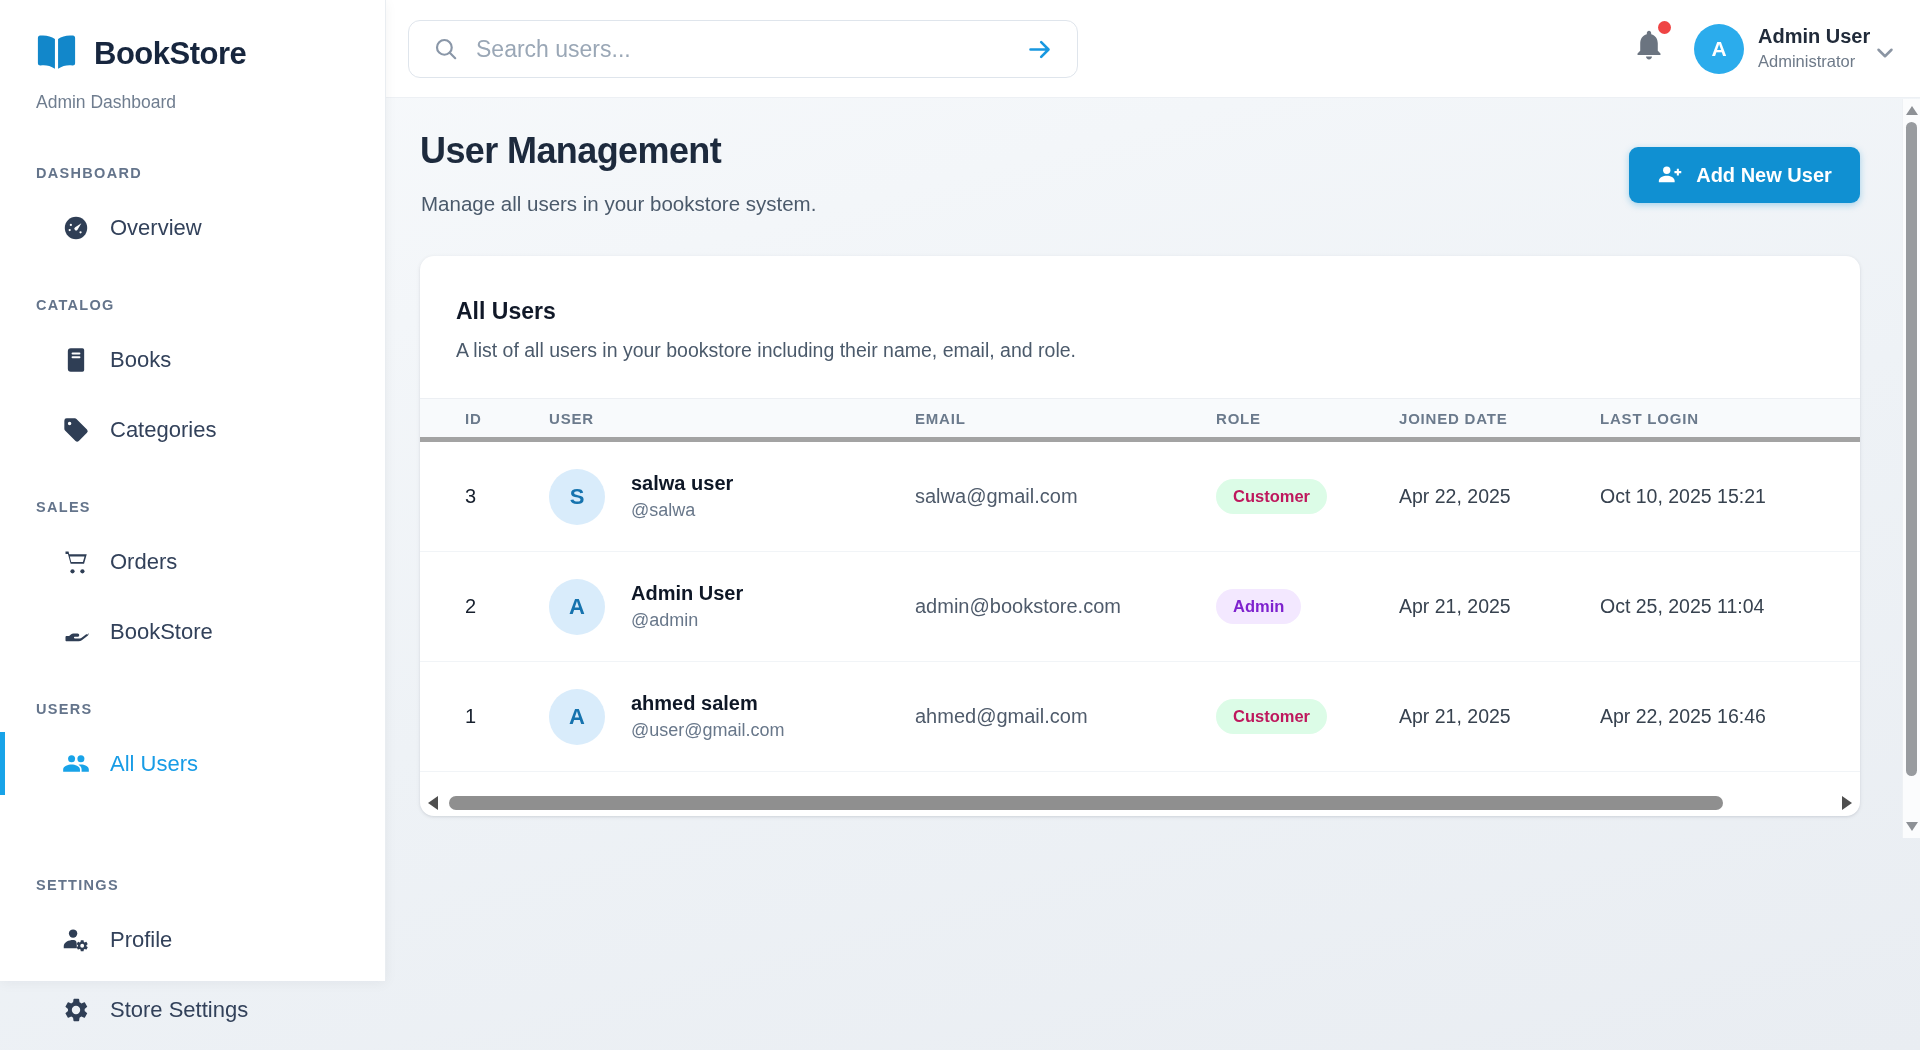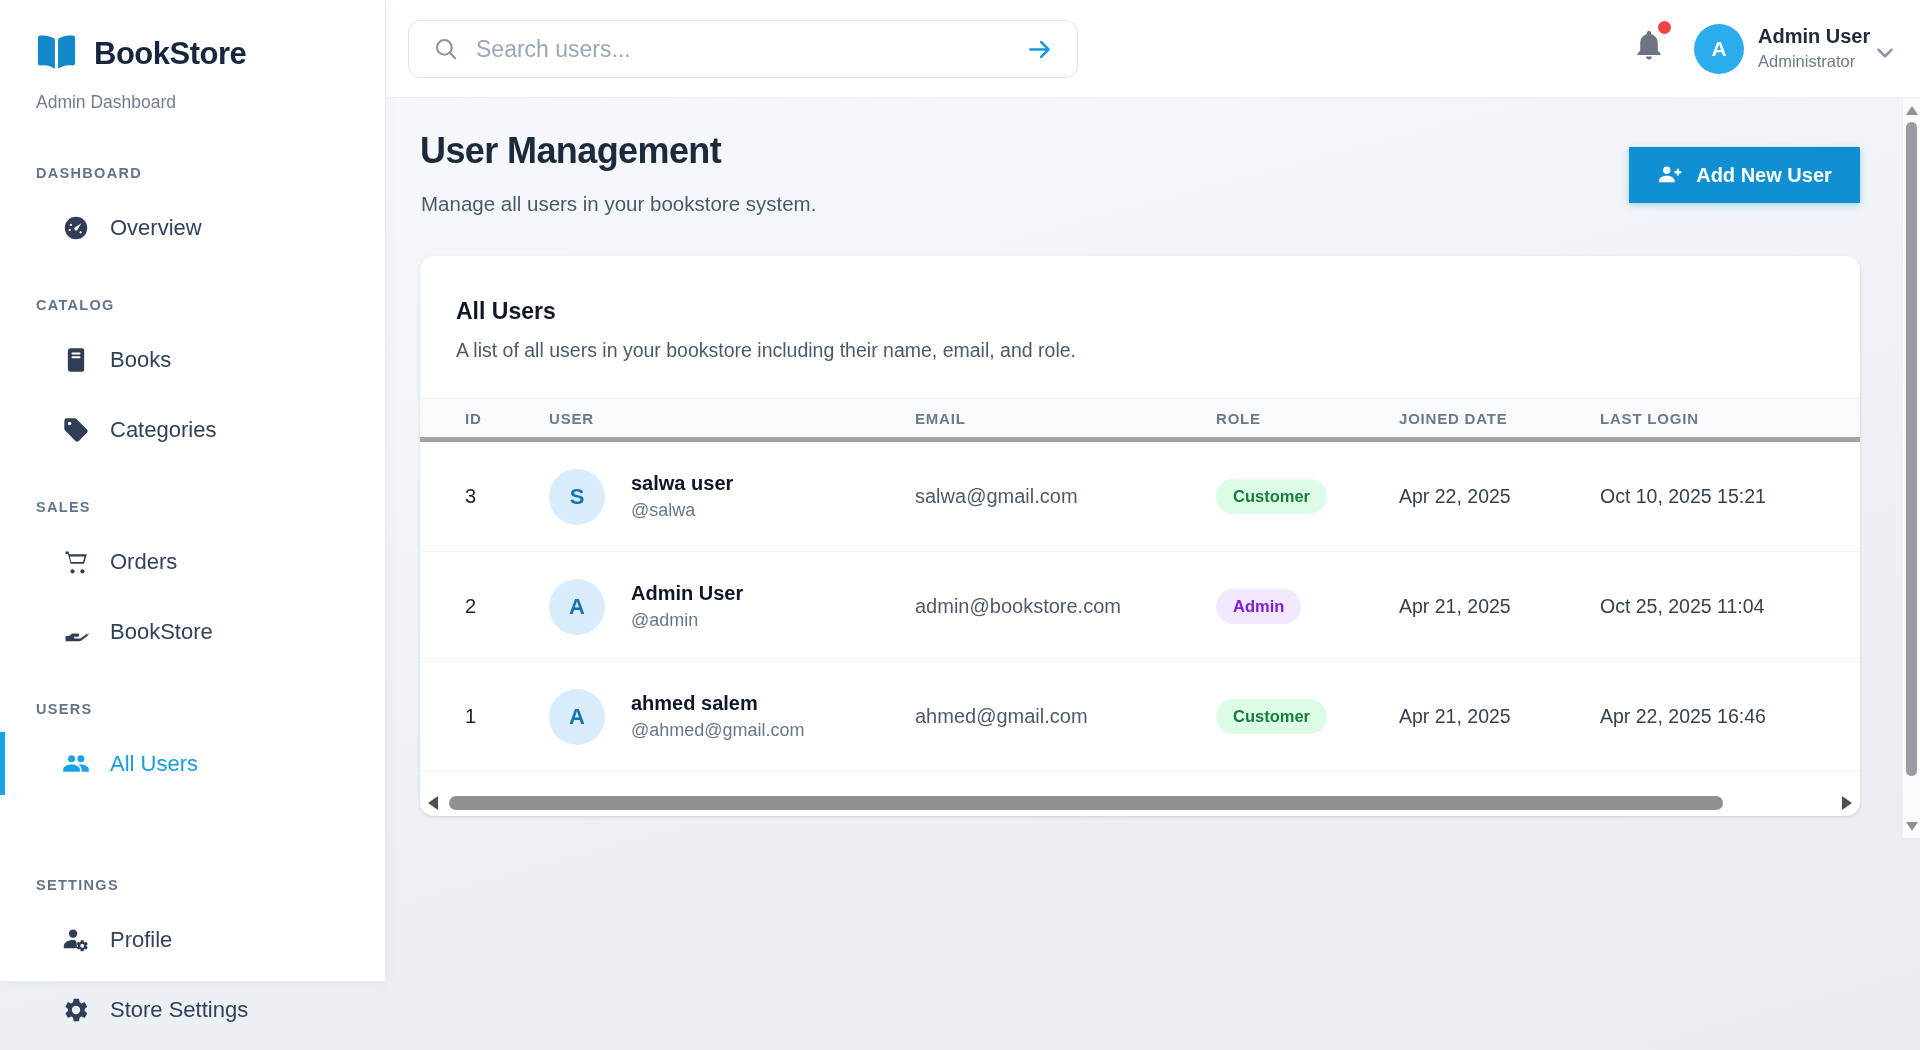--- a/index.html
+++ b/index.html
@@ -42,39 +42,39 @@
   .nav-item .nicon { width:28px; height:28px; color:#2f3e55; flex:0 0 auto; }
   .nav-item.active { color:#189ce6; }
   .nav-item.active .nicon { color:#18a3e8; }
   .nav-item.active::before { content:''; position:absolute; left:-62px; top:-9px; width:5px; height:63px; background:#18a3e8; }
   .settings-group { position:absolute; left:0; top:841px; width:386px; }
   .settings-group .section-label { margin-top:36px; }
 
   
   .page-title { position:absolute; left:420px; top:130px; font-size:36px; font-weight:800; color:#1d2a3d; letter-spacing:-0.6px; z-index:1; }
   .page-sub { position:absolute; left:421px; top:192px; font-size:20.5px; color:#4b5a6b; z-index:1; }
-  .add-btn { position:absolute; left:1629px; top:147px; width:231px; height:56px; background:#1090d2; border:none; border-radius:1px; color:#fff; font-size:20px; font-weight:700; font-family:inherit; display:flex; align-items:center; justify-content:center; gap:13px; cursor:pointer; box-shadow:0 2px 7px rgba(16,144,210,.35); z-index:1; }
+  .add-btn { position:absolute; left:1629px; top:147px; width:231px; height:56px; background:#1090d2; border:none; border-radius:9px; color:#fff; font-size:20px; font-weight:700; font-family:inherit; display:flex; align-items:center; justify-content:center; gap:13px; cursor:pointer; box-shadow:0 2px 7px rgba(16,144,210,.35); z-index:1; }
 
   
   .card { position:absolute; left:420px; top:256px; width:1440px; height:560px; background:#fff; border-radius:14px; box-shadow:0 1px 4px rgba(15,23,42,.09), 0 1px 2px rgba(15,23,42,.05); z-index:1; }
   .card-title { margin:42px 0 0 36px; font-size:23px; font-weight:700; color:#101828; }
   .card-desc { margin:14px 0 0 36px; font-size:19.5px; color:#4b5a6b; }
   .thead { margin-top:36px; height:44px; background:#f8fafc; border-top:1px solid #eceff3; border-bottom:5px solid #a3a3a3;
     display:grid; grid-template-columns:84px 366px 301px 183px 201px 1fr; align-items:center; padding-left:45px;
     font-size:15px; font-weight:700; color:#6b7a8c; letter-spacing:.8px; }
   .trow { height:110px; display:grid; grid-template-columns:84px 366px 301px 183px 201px 1fr; align-items:center; padding-left:45px; border-bottom:1px solid #f1f4f7; }
   .trow:last-of-type { border-bottom:none; }
   .cell-id { font-size:20px; color:#17202e; }
   .cell-user { display:flex; align-items:center; gap:26px; }
   .row-avatar { width:56px; height:56px; border-radius:50%; background:#d9ecfb; color:#1673ae; font-size:22px; font-weight:600; display:flex; align-items:center; justify-content:center; flex:0 0 auto; }
   .u-name { font-size:20px; font-weight:700; color:#0e1726; }
   .u-handle { font-size:18px; color:#68778a; margin-top:5px; }
   .cell-email { font-size:20px; color:#4f5b6b; }
   .badge { display:inline-block; padding:8px 17px; border-radius:999px; font-size:16.5px; font-weight:700; }
-  .badge-customer { background:#dcfce7; color:#15803d; }
+  .badge-customer { background:#dcfce7; color:#be185d; }
   .badge-admin { background:#f3e8ff; color:#7e22ce; }
   .cell-date { font-size:19.5px; color:#37424f; }
 
   
   .hscroll { position:absolute; left:8px; right:8px; bottom:5px; height:16px; }
   .hs-arrow-left { position:absolute; left:0; top:1px; width:0; height:0; border-top:7px solid transparent; border-bottom:7px solid transparent; border-right:10px solid #4f4f4f; cursor:pointer; }
   .hs-thumb { position:absolute; left:21px; top:1px; width:1274px; height:14px; background:#8f8f8f; border-radius:8px; cursor:grab; }
   .hs-arrow-right { position:absolute; right:0; top:1px; width:0; height:0; border-top:7px solid transparent; border-bottom:7px solid transparent; border-left:10px solid #4f4f4f; cursor:pointer; }
 
   
@@ -281,21 +281,21 @@
     <div class="cell-date">Apr 21, 2025</div>
     <div class="cell-date">Oct 25, 2025 11:04</div>
   </div>
 
   <div class="trow">
     <div class="cell-id">1</div>
     <div class="cell-user">
       <div class="row-avatar">A</div>
       <div>
         <div class="u-name">ahmed salem</div>
-        <div class="u-handle">@ahmed@gmail.com</div>
+        <div class="u-handle">@user@gmail.com</div>
       </div>
     </div>
     <div class="cell-email">ahmed@gmail.com</div>
     <div><span class="badge badge-customer">Customer</span></div>
     <div class="cell-date">Apr 21, 2025</div>
     <div class="cell-date">Apr 22, 2025 16:46</div>
   </div>
 
   <div class="hscroll">
     <div class="hs-arrow-left"></div>

